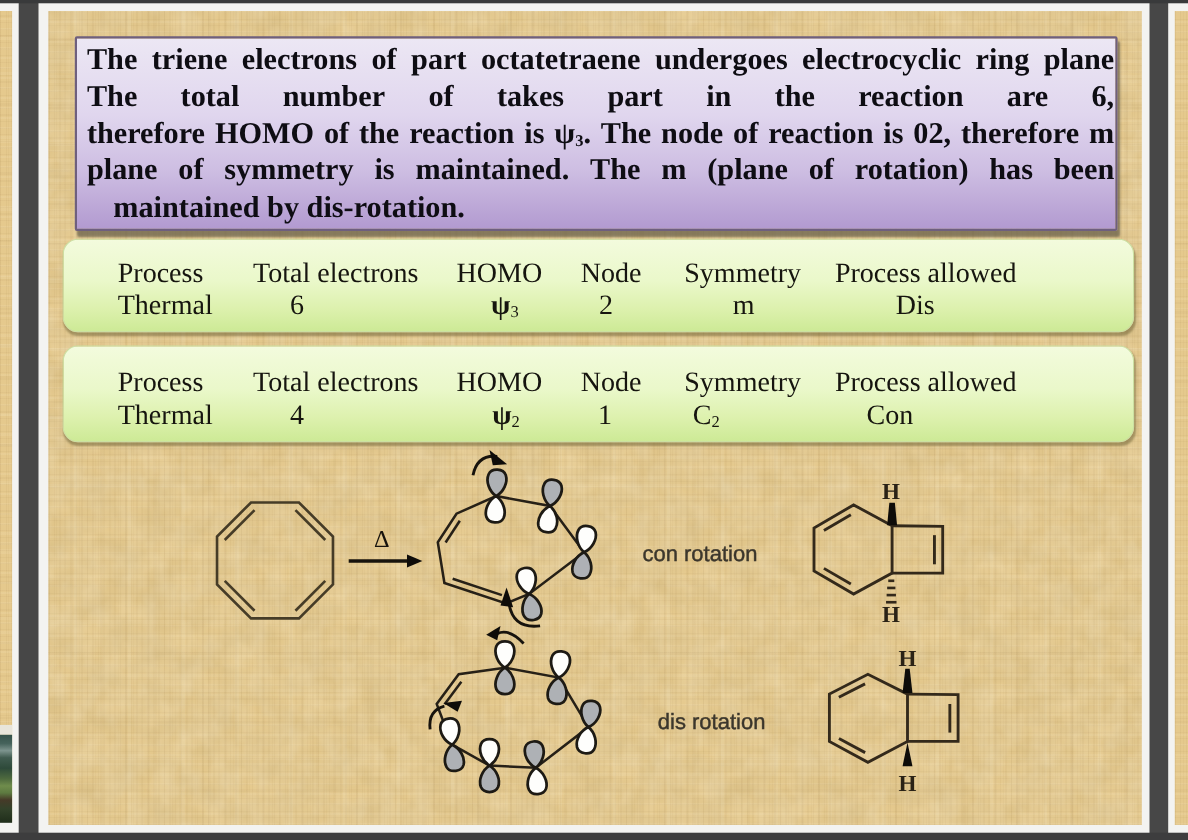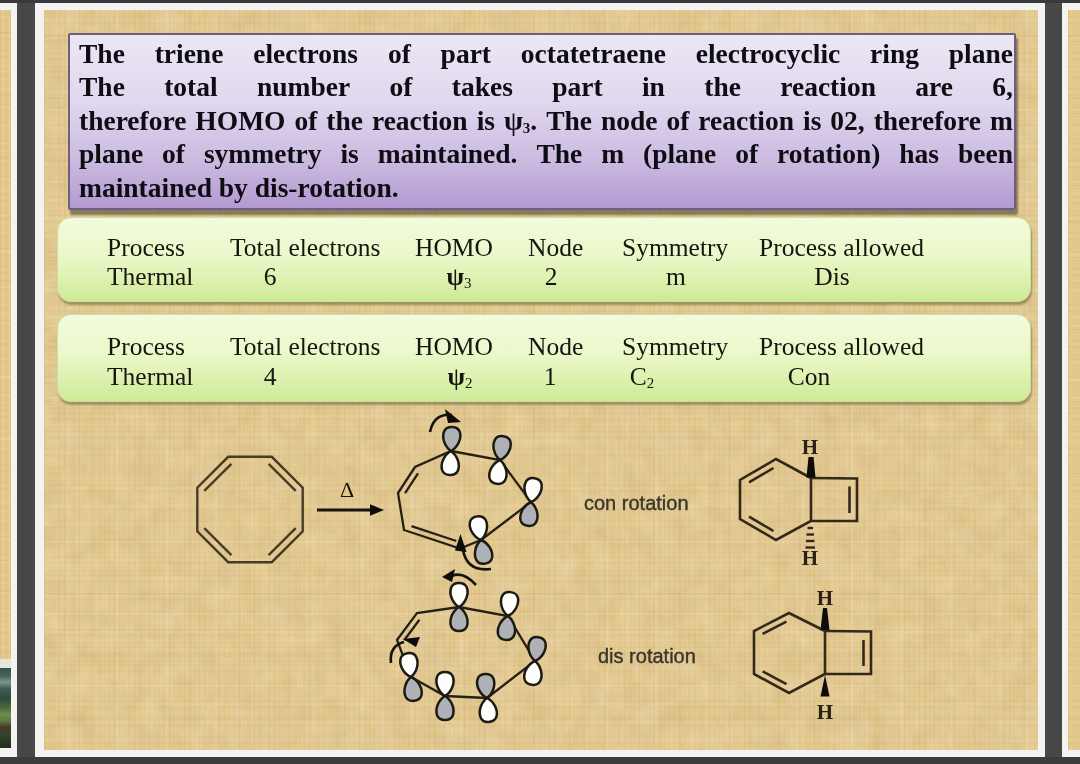--- a/index.html
+++ b/index.html
@@ -16,21 +16,21 @@
       repeating-linear-gradient(90deg, rgba(0,0,0,0) 0 23px, rgba(255,246,220,0.09) 23px 26px, rgba(0,0,0,0) 26px 47px, rgba(130,95,50,0.05) 47px 49px),
       repeating-linear-gradient(0deg, rgba(0,0,0,0) 0 31px, rgba(130,95,50,0.045) 31px 33px, rgba(0,0,0,0) 33px 59px, rgba(255,246,220,0.08) 59px 62px);
   }
   .purplebox{left:68px;top:33px;width:944px;height:173px;
     background:linear-gradient(180deg,#ece7f4 0%,#e0d6ee 40%,#cdbde2 70%,#b29ad0 100%);
     border:2px solid #6e5f7e;border-radius:2px;
     box-shadow:2px 5px 2px rgba(95,88,70,0.7);}
   .ptext{left:79px;top:37px;width:934px;height:168px;
     font-weight:bold;font-size:27.5px;color:#0e0d13;}
   .jline{display:flex;justify-content:space-between;height:33.4px;line-height:33.4px;white-space:nowrap;}
-  .nline{height:33.4px;line-height:33.4px;white-space:nowrap;}
+  .nline{height:33.4px;line-height:33.4px;white-space:nowrap;margin-left:24px;}
   .greenbox{left:57px;width:972px;
     background:linear-gradient(180deg,#f3fbdd 0%,#eaf8ca 45%,#ddf1ae 75%,#cdea96 100%);
     border:1px solid #cbdfa2;border-radius:14px;
     box-shadow:1px 3px 2px rgba(100,90,45,0.5);}
   .gb1{top:217px;height:83px;}
   .gb2{top:314px;height:86px;}
   .glabel{position:absolute;font-size:25.5px;color:#16150f;white-space:nowrap;margin-left:38px;}
   .gcenter{transform:translateX(-50%);}
   sub.s{font-size:15px;vertical-align:baseline;position:relative;top:3px;}
 </style>
@@ -67,20 +67,21 @@
 
 <div class="abs purplebox"></div>
 <div class="abs ptext">
   <div class="jline">
       <span>The</span>
       <span>triene</span>
       <span>electrons</span>
       <span>of</span>
       <span>part</span>
       <span>octatetraene</span>
+      <span>undergoes</span>
       <span>electrocyclic</span>
       <span>ring</span>
       <span>plane</span>
     </div>
   <div class="jline">
       <span>The</span>
       <span>total</span>
       <span>number</span>
       <span>of</span>
       <span>takes</span>

